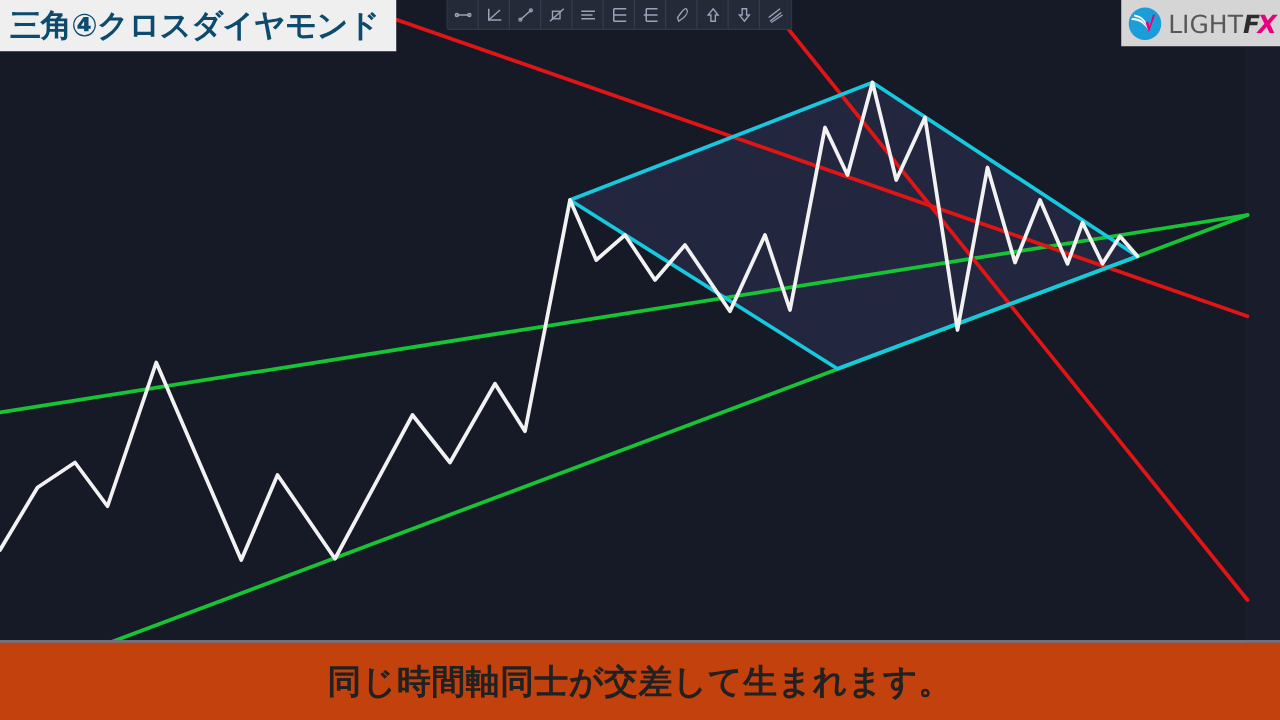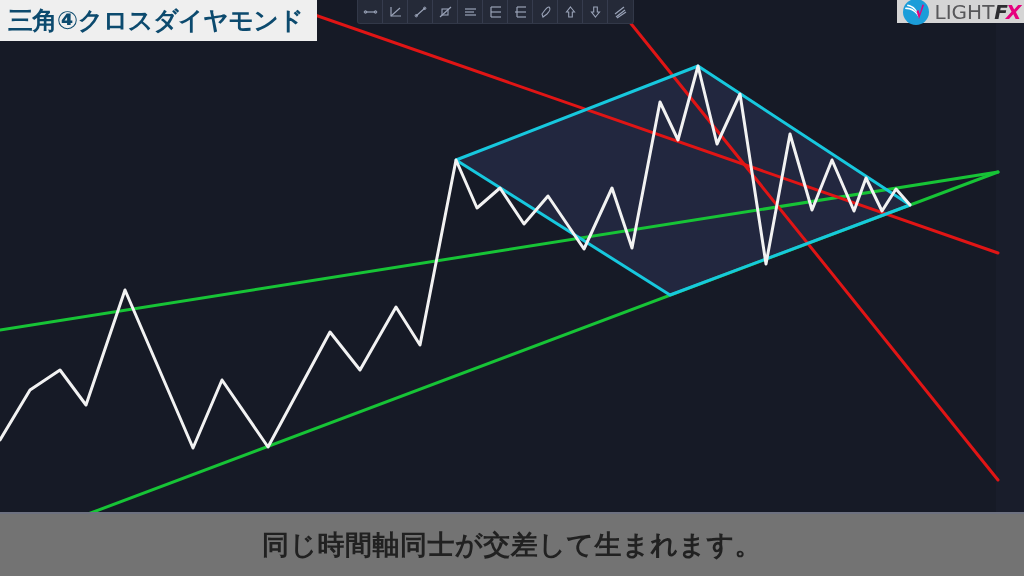--- a/index.html
+++ b/index.html
@@ -72,21 +72,21 @@
     font-size: 25px;
     letter-spacing: -0.5px;
     color: #0c4a6e;
     white-space: nowrap;
   }
 
   
   #brand {
     position: absolute;
     right: 0; top: 0;
-    width: 127px; height: 23px;
+    width: 127px; height: 37px;
     background: #d5d5d5;
     display: flex;
     align-items: center;
     justify-content: center;
     gap: 5px;
     z-index: 10;
   }
   #brand .mark { display: block; }
   #brand .wordmark {
     font-family: "DejaVu Sans", "Liberation Sans", sans-serif;
@@ -102,21 +102,21 @@
     letter-spacing: -2px;
   }
   #brand .fx .f { color: #2d2d30; }
   #brand .fx .x { color: #e6007e; }
 
   
   #caption-bar {
     position: absolute;
     left: 0; top: 514px;
     width: 1024px; height: 62px;
-    background: #737373;
+    background: #c2410c;
     display: flex;
     align-items: center;
     justify-content: center;
   }
   #caption-bar .caption-text {
     font-family: "DejaVu Sans", "Liberation Sans", sans-serif;
     font-weight: 700;
     font-size: 27px;
     letter-spacing: 0.5px;
     color: #212121;

